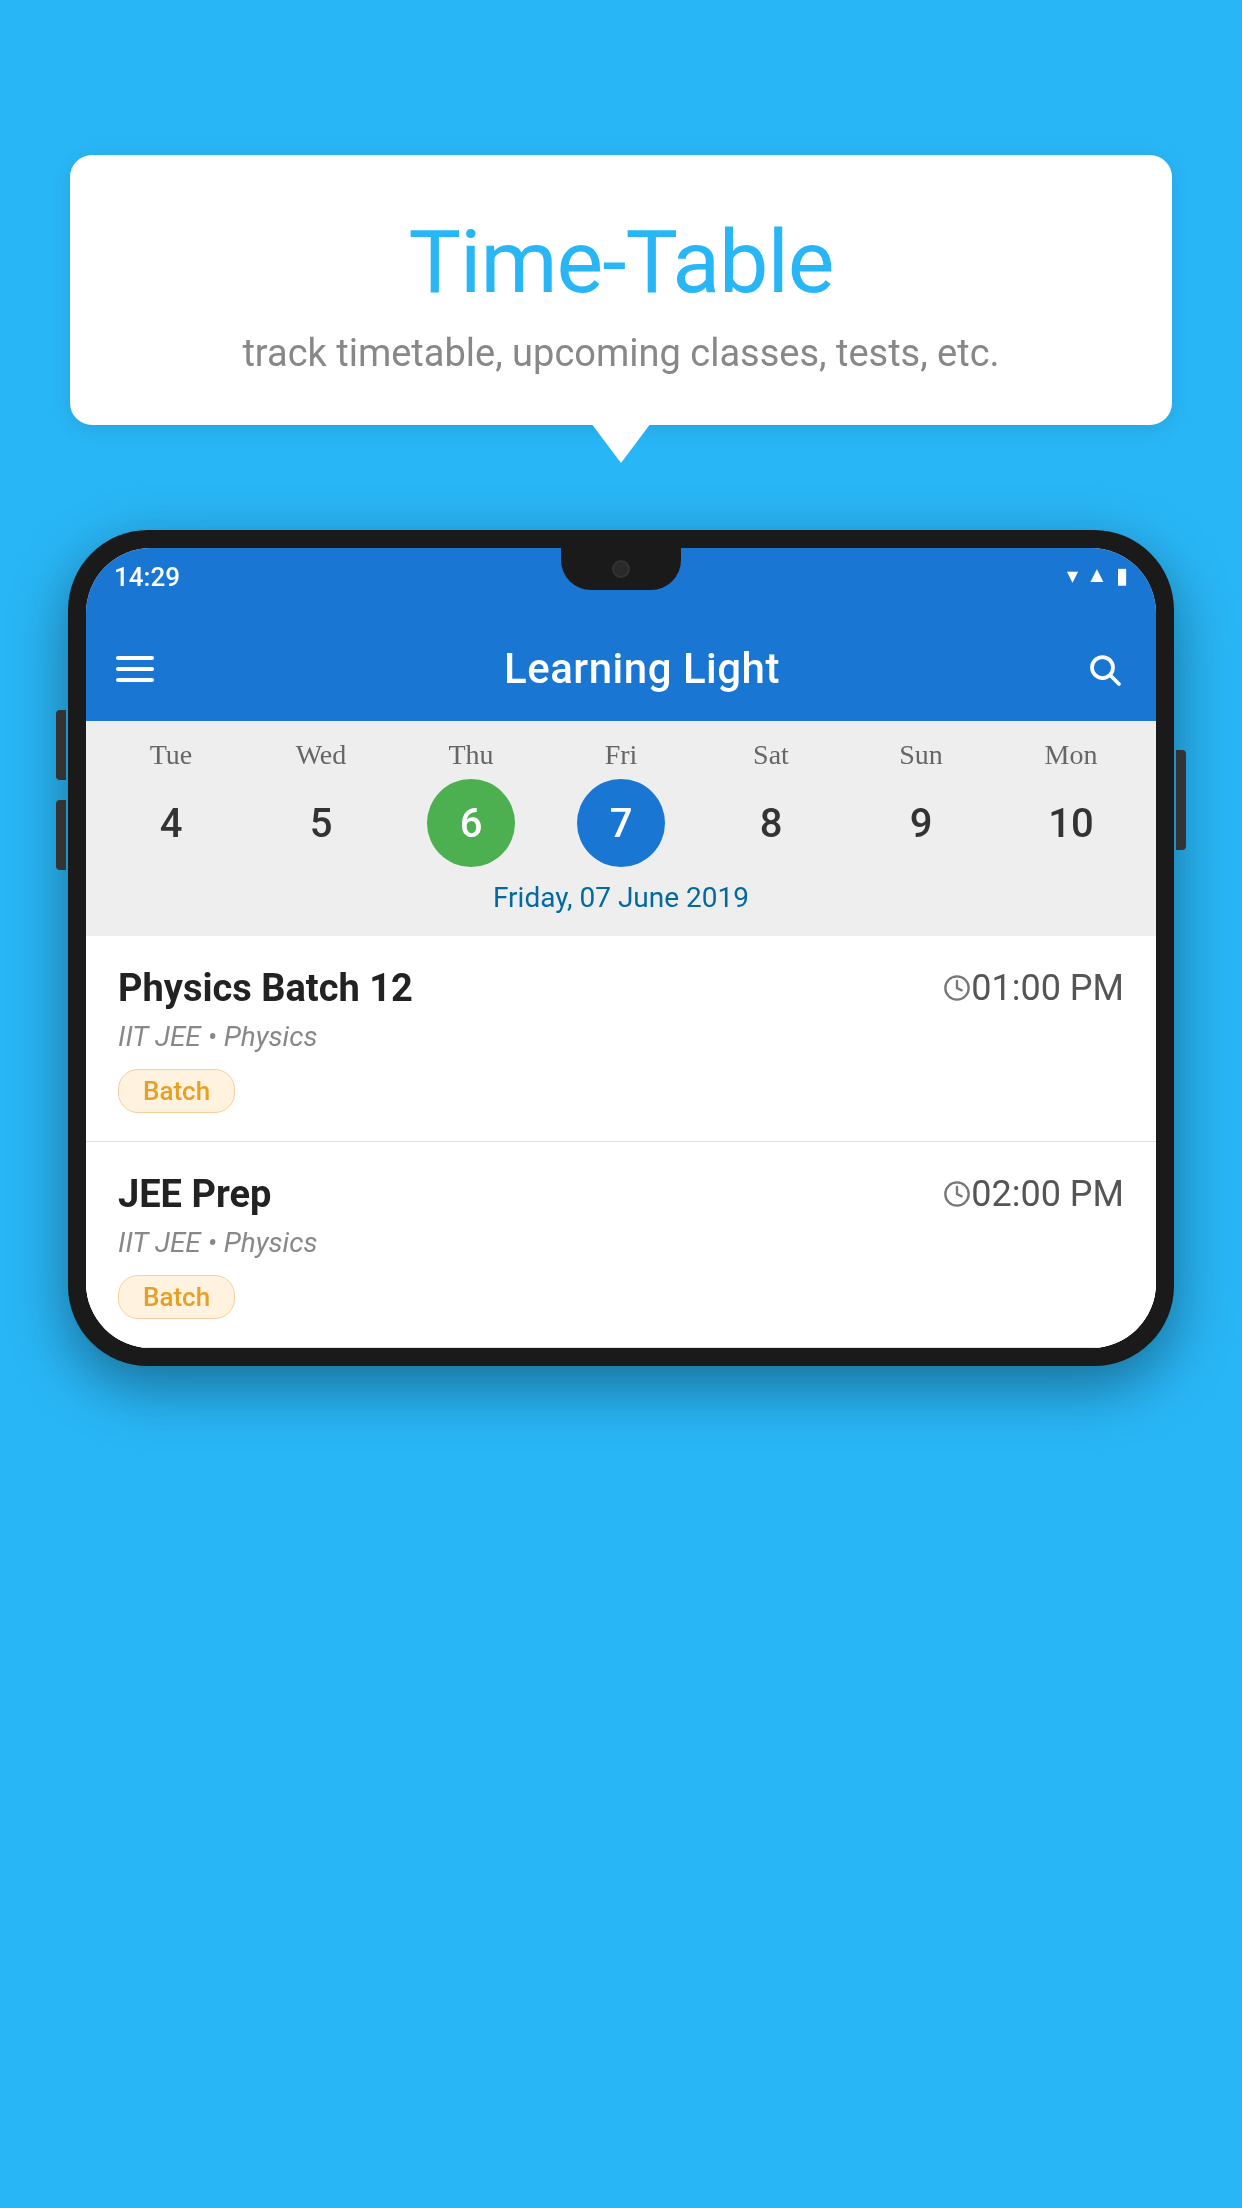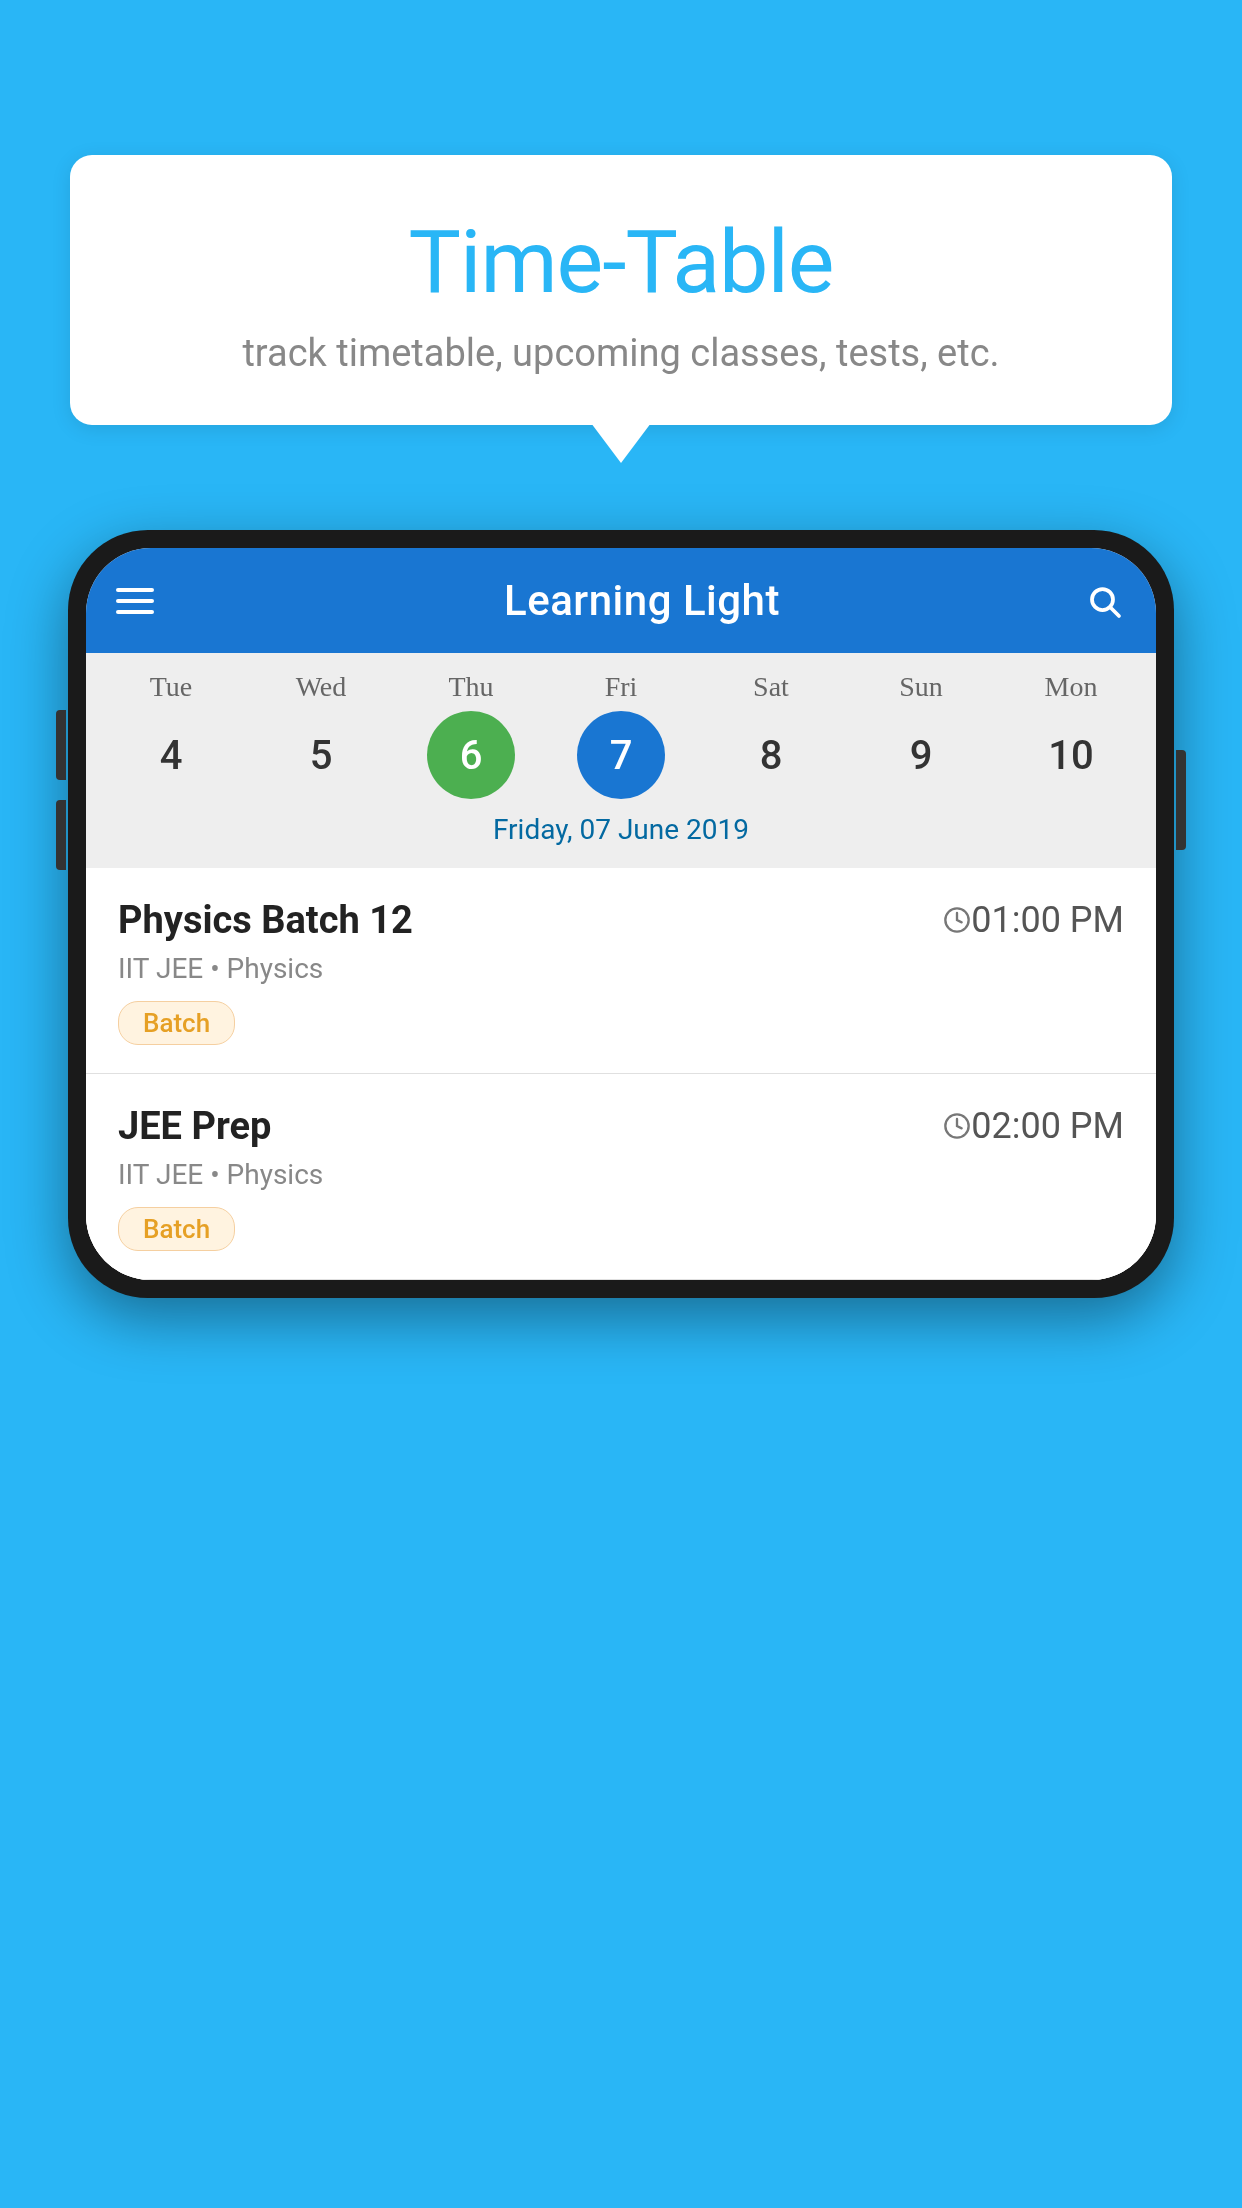--- a/index.html
+++ b/index.html
@@ -264,20 +264,21 @@
 
     .clock-icon {
       font-size: 30px;
       color: #777;
     }
 
     .item-subtitle {
       font-size: 28px;
       color: #888;
       margin-bottom: 16px;
+      font-style: italic;
     }
 
     .batch-tag {
       display: inline-block;
       background: #FFF3E0;
       color: #E6A025;
       border: 1.5px solid #F5CFA0;
       border-radius: 20px;
       padding: 6px 24px;
       font-size: 26px;
@@ -349,20 +350,31 @@
 </div>
 
 <div class="phone-wrapper">
   <div class="phone-outer">
     <div class="phone-side-btn-vol"></div>
     <div class="phone-side-btn-vol2"></div>
     <div class="phone-side-btn-pwr"></div>
 
     <div class="phone-inner">
 
+      <div class="phone-notch-area">
+        <div class="status-left">14:29</div>
+        <div class="notch">
+          <div class="camera-dot"></div>
+        </div>
+        <div class="status-right">
+          <span class="wifi-icon">▾</span>
+          <span class="signal-icon">▲</span>
+          <span class="battery-icon">▮</span>
+        </div>
+      </div>
 
       <div class="app-bar">
         <div class="hamburger-icon">
           <span></span>
           <span></span>
           <span></span>
         </div>
         <div class="app-title">Learning Light</div>
         <div class="search-btn">
           <svg width="36" height="36" viewBox="0 0 24 24" fill="none" stroke="white" stroke-width="2.5" stroke-linecap="round">

